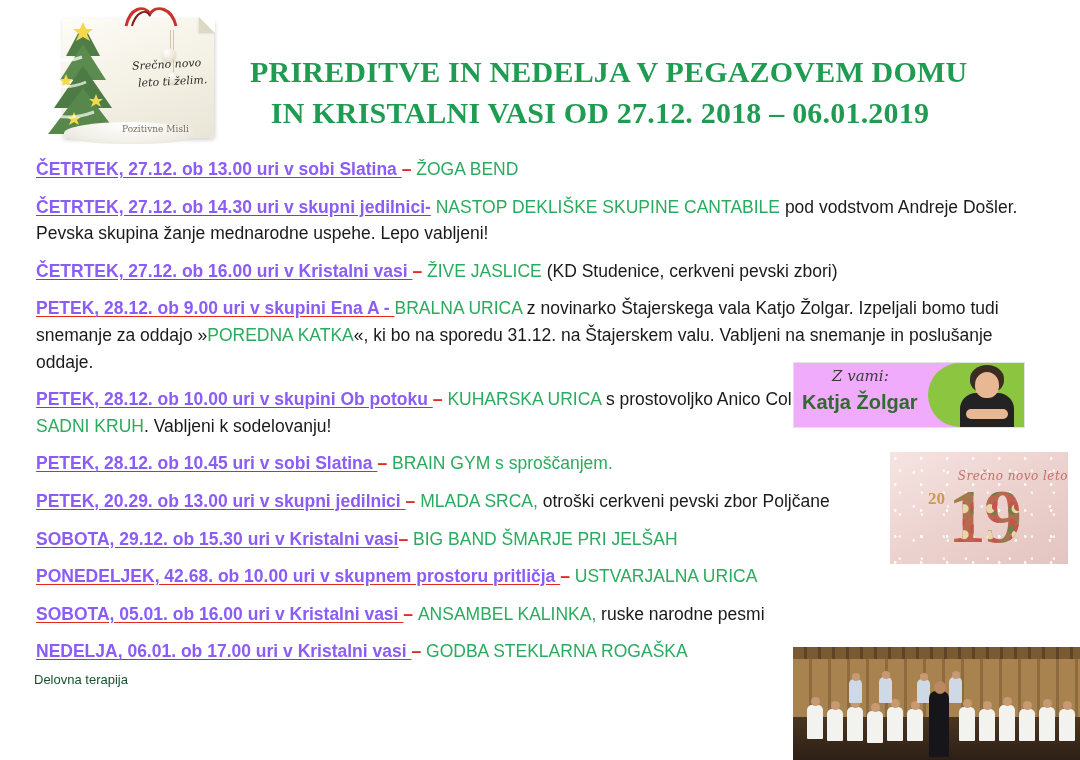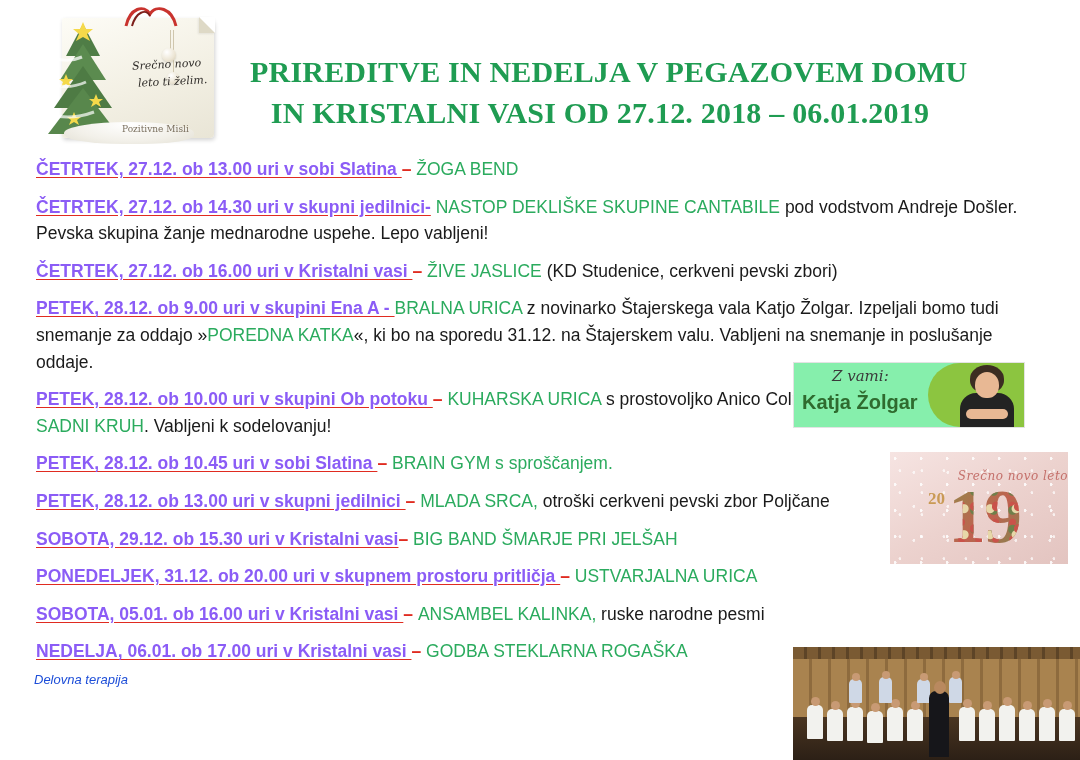--- a/index.html
+++ b/index.html
@@ -150,33 +150,32 @@
   .ev-rest {
     color: #1a1a1a;
   }
   .hl-green { color: #2bab5e; }
 
   .footnote {
     position: absolute;
     left: 34px;
     top: 672px;
     font-size: 13px;
-    color: #1d4ed8;
+    color: #14532d;
     font-family: "Liberation Sans", sans-serif;
-    font-style: italic;
   }
 
   
   .katja {
     position: absolute;
     left: 793px;
     top: 362px;
     width: 230px;
     height: 64px;
-    background: #86efac;
+    background: #f0abfc;
     border: 1px solid #e3e3e3;
     overflow: hidden;
   }
   .katja .greenblock {
     position: absolute;
     right: 0; top: 0;
     width: 96px; height: 64px;
     background: #8cc540;
     border-radius: 60px 0 0 60px;
   }
@@ -397,29 +396,29 @@
 
     <div class="event">
       <span class="ev-head">PETEK, 28.12. ob 10.00 uri v skupini Ob potoku </span><span class="ev-dash">– </span><span class="ev-title">KUHARSKA URICA</span><span class="ev-rest"> s prostovoljko Anico Colnerič. Pekli bomo praznični </span><span class="hl-green">SADNI KRUH</span><span class="ev-rest">. Vabljeni k sodelovanju!</span>
     </div>
 
     <div class="event">
       <span class="ev-head">PETEK, 28.12. ob 10.45 uri v sobi Slatina </span><span class="ev-dash">– </span><span class="ev-title">BRAIN GYM s sproščanjem.</span><span class="ev-rest"></span>
     </div>
 
     <div class="event">
-      <span class="ev-head">PETEK, 28.12. ob 13.00 uri v skupni jedilnici </span><span class="ev-dash">– </span><span class="ev-title">MLADA SRCA,</span><span class="ev-rest"> otroški cerkveni pevski zbor Poljčane</span>
+      <span class="ev-head">PETEK, 20.29. ob 13.00 uri v skupni jedilnici </span><span class="ev-dash">– </span><span class="ev-title">MLADA SRCA,</span><span class="ev-rest"> otroški cerkveni pevski zbor Poljčane</span>
     </div>
 
     <div class="event">
       <span class="ev-head">SOBOTA, 29.12. ob 15.30 uri v Kristalni vasi</span><span class="ev-dash">– </span><span class="ev-title">BIG BAND ŠMARJE PRI JELŠAH</span><span class="ev-rest"></span>
     </div>
 
     <div class="event">
-      <span class="ev-head">PONEDELJEK, 31.12. ob 20.00 uri v skupnem prostoru pritličja </span><span class="ev-dash">– </span><span class="ev-title">USTVARJALNA URICA</span><span class="ev-rest"></span>
+      <span class="ev-head">PONEDELJEK, 42.68. ob 10.00 uri v skupnem prostoru pritličja </span><span class="ev-dash">– </span><span class="ev-title">USTVARJALNA URICA</span><span class="ev-rest"></span>
     </div>
 
     <div class="event">
       <span class="ev-head">SOBOTA, 05.01. ob 16.00 uri v Kristalni vasi </span><span class="ev-dash">– </span><span class="ev-title">ANSAMBEL KALINKA,</span><span class="ev-rest"> ruske narodne pesmi</span>
     </div>
 
     <div class="event">
       <span class="ev-head">NEDELJA, 06.01. ob 17.00 uri v Kristalni vasi </span><span class="ev-dash">– </span><span class="ev-title">GODBA STEKLARNA ROGAŠKA</span><span class="ev-rest"></span>
     </div>
 

